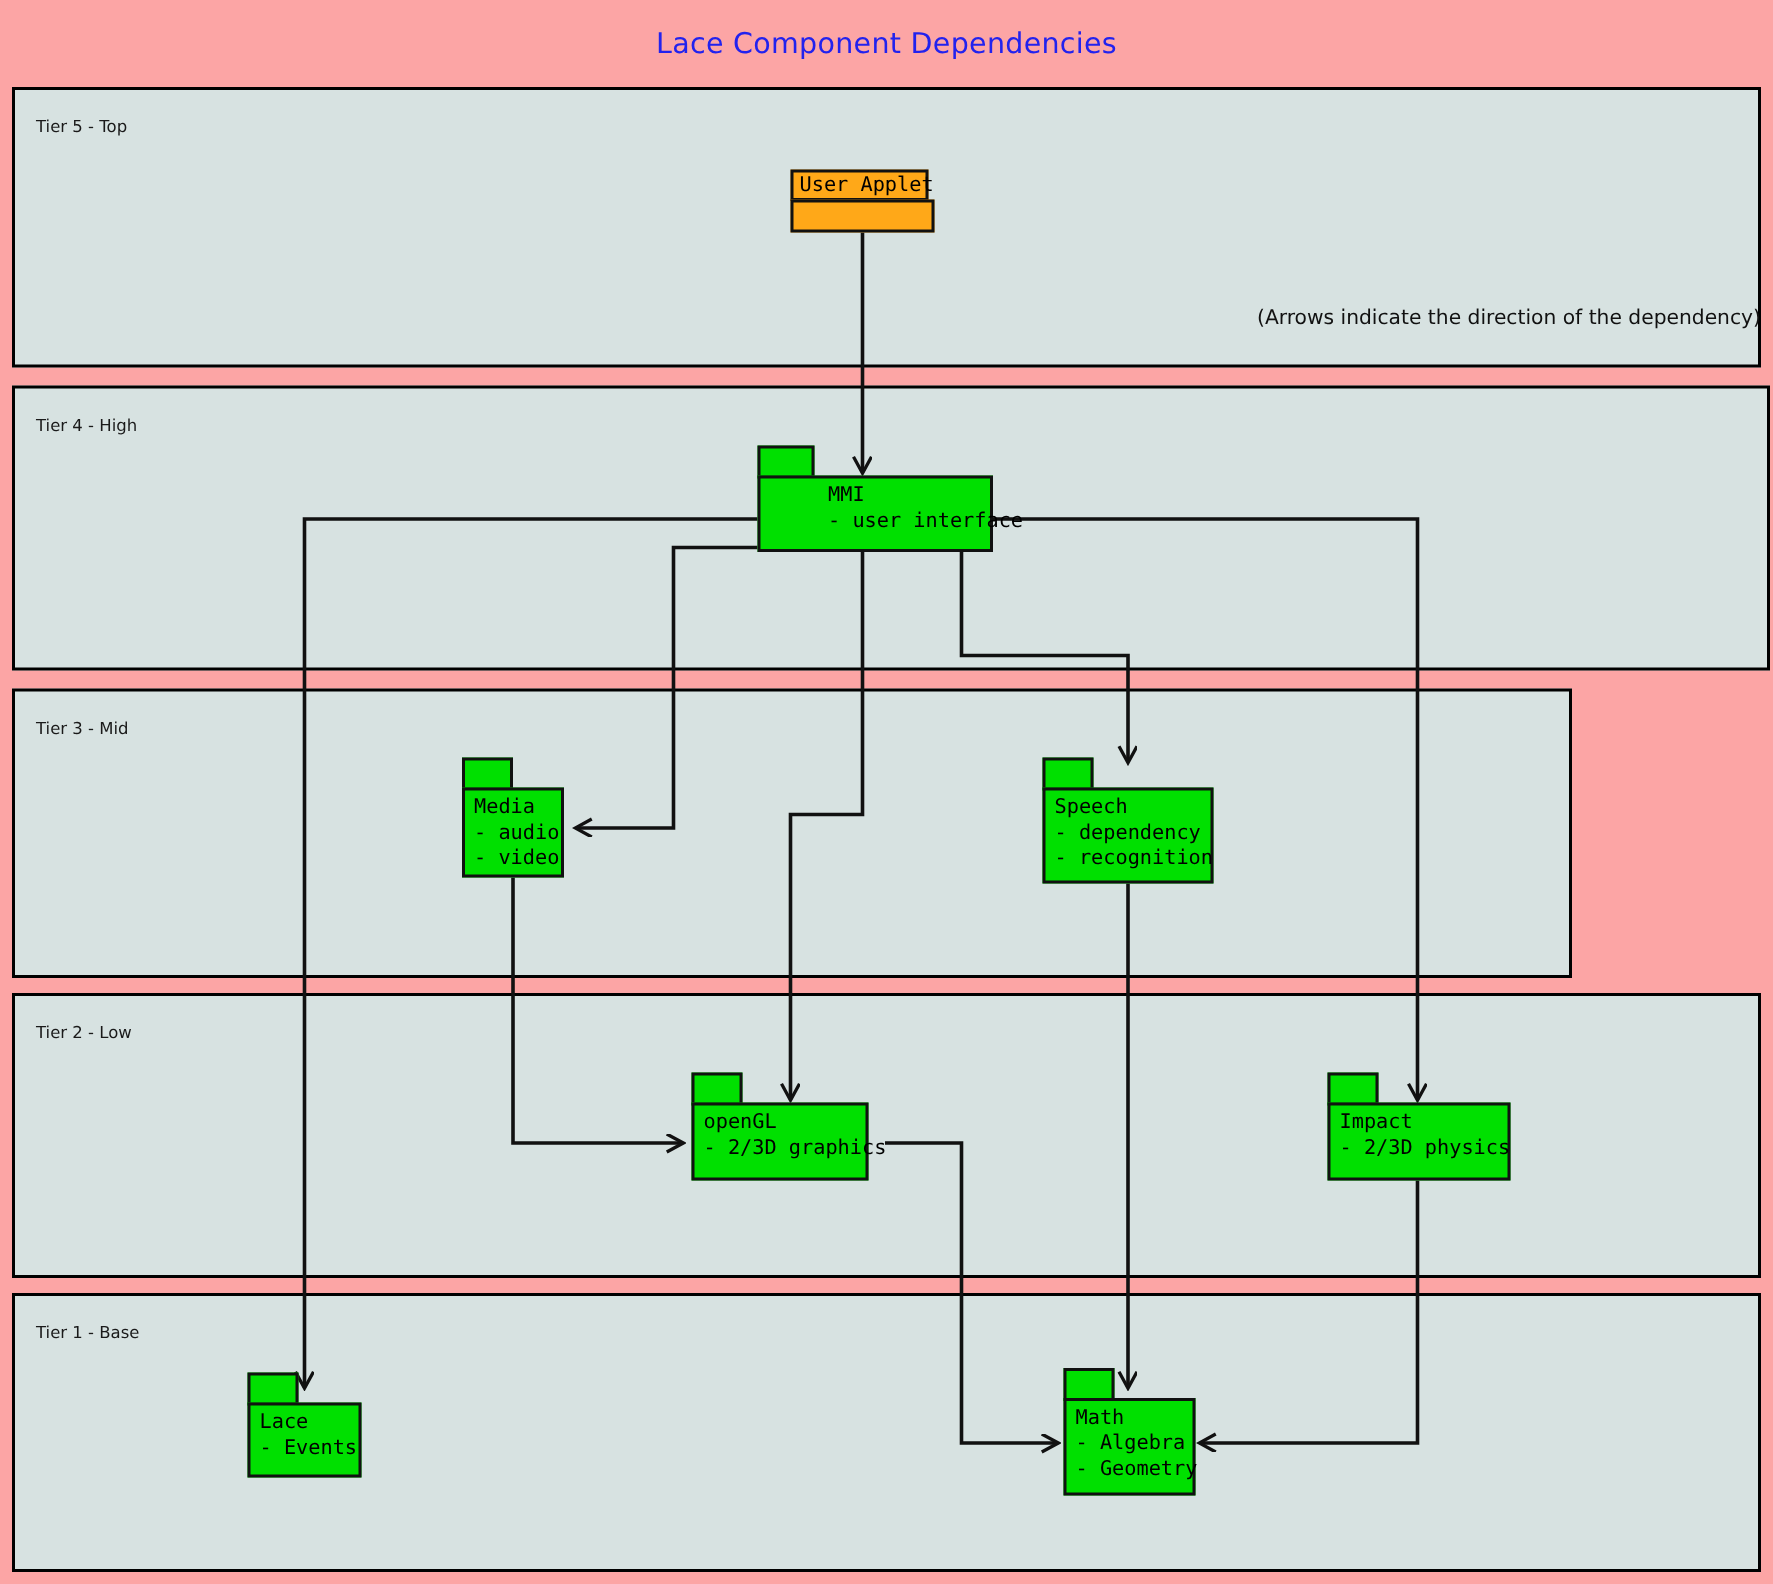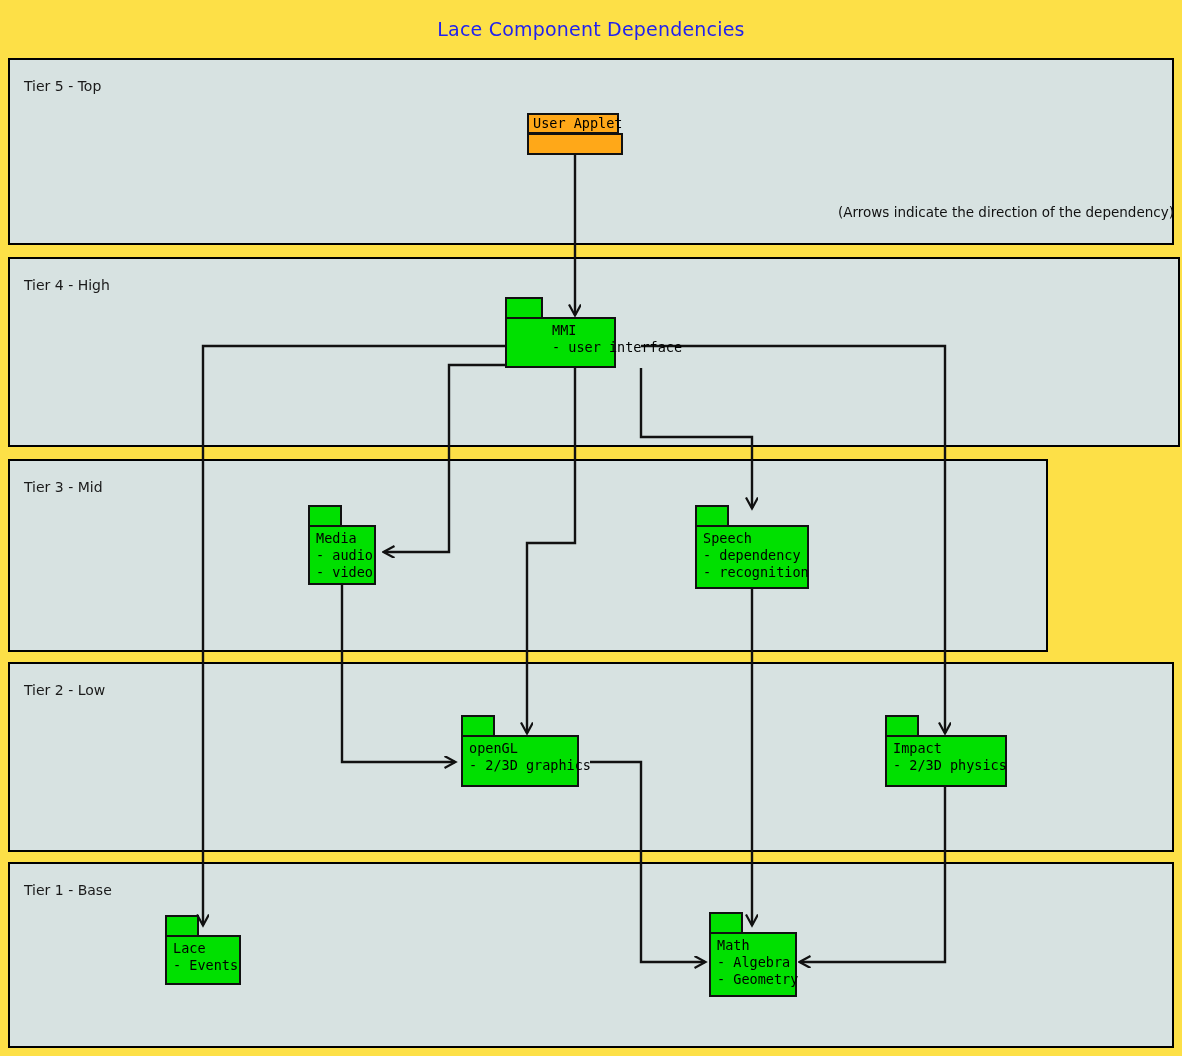--- a/index.html
+++ b/index.html
@@ -8,21 +8,21 @@
     padding: 0;
     background: #ffffff;
   }
   body {
     font-family: "DejaVu Sans", sans-serif;
   }
   #canvas {
     position: relative;
     width: 1182px;
     height: 1056px;
-    background: #fde047;
+    background: #fca5a5;
     overflow: hidden;
   }
   
   #diagram-title {
     position: absolute;
     left: 0;
     top: 18px;
     width: 1182px;
     text-align: center;
     color: #2222ee;
@@ -34,21 +34,21 @@
   .tier {
     position: absolute;
     background: #d7e2e1;
     border: 2px solid #000000;
     box-sizing: border-box;
   }
   .tier-label {
     position: absolute;
     left: 14px;
     top: 18px;
-    font-size: 14px;
+    font-size: 11px;
     color: #1a1a1a;
     font-family: "DejaVu Sans", sans-serif;
     white-space: nowrap;
   }
   .tier-note {
     position: absolute;
     font-size: 13.5px;
     color: #111111;
     font-family: "DejaVu Sans", sans-serif;
     white-space: nowrap;
@@ -154,21 +154,21 @@
 
   <div class="pkg applet" style="left:527px; top:113px; width:96px; height:42px;">
     <div class="pkg-tab" style="width:92px; height:21px;">
       <div class="pkg-line" style="padding-left:4px; line-height:16px;">User Applet</div>
     </div>
     <div class="pkg-body" style="top:20px; width:96px; height:22px;"></div>
   </div>
 
   <div class="pkg" style="left:505px; top:297px; width:137px; height:71px;">
     <div class="pkg-tab" style="width:38px; height:22px;"></div>
-    <div class="pkg-body" style="top:20px; width:111px; height:51px;padding-left:45px;">
+    <div class="pkg-body" style="top:20px; width:157px; height:51px;padding-left:45px;">
       <div class="pkg-line">MMI</div>
       <div class="pkg-line">- user interface</div>
     </div>
   </div>
 
   <div class="pkg" style="left:308px; top:505px; width:80px; height:80px;">
     <div class="pkg-tab" style="width:34px; height:22px;"></div>
     <div class="pkg-body" style="top:20px; width:68px; height:60px;">
       <div class="pkg-line">Media</div>
       <div class="pkg-line">- audio</div>

